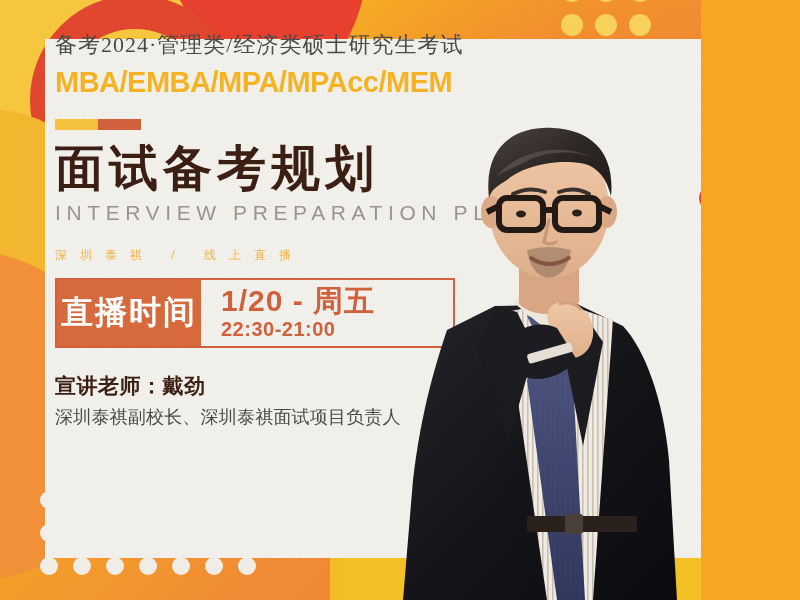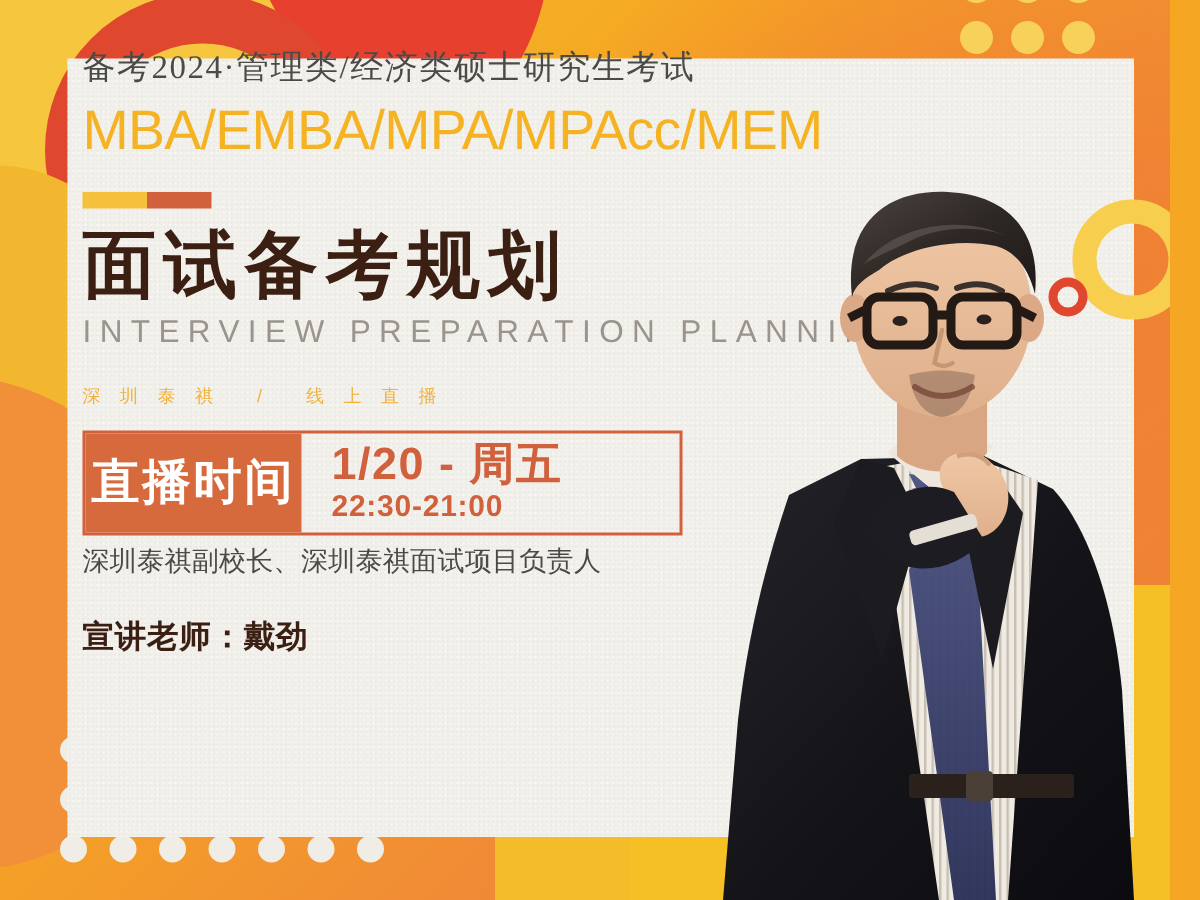--- a/index.html
+++ b/index.html
@@ -4,21 +4,21 @@
 <style>
   * { margin:0; padding:0; box-sizing:border-box; }
   html,body { width:800px; height:600px; overflow:hidden; }
   body {
     font-family:"Liberation Sans","DejaVu Sans",sans-serif;
     background:#F5A623;
   }
 
   #poster {
     position:relative;
-    width:780px; height:600px;
+    width:701px; height:600px;
     overflow:hidden;
     background:
       radial-gradient(ellipse 520px 420px at 86% 28%, #F07E33 0%, rgba(240,126,51,0) 62%),
       linear-gradient(135deg, #F6C12C 0%, #F5A623 36%, #F08A36 66%, #EE7E33 100%);
   }
 
   
   .bg-shape { position:absolute; }
 
   
@@ -101,21 +101,21 @@
   
   #content { position:absolute; left:55px; top:30px; width:560px; z-index:6; }
 
   #kicker {
     font-size:22px; color:#4A4A48; letter-spacing:1px;
     font-family:"Liberation Serif","DejaVu Serif",serif;
     white-space:nowrap;
   }
   #degrees {
     margin-top:6px;
-    font-size:37px; font-weight:normal; color:#F5B323;
+    font-size:29px; font-weight:bold; color:#F5B323;
     letter-spacing:-0.5px; white-space:nowrap;
   }
 
   #accent-bar { margin-top:20px; width:86px; height:11px; display:flex; }
   #accent-bar .seg-a { flex:1; background:#F5C13C; }
   #accent-bar .seg-b { flex:1; background:#D1603C; }
 
   #headline {
     margin-top:12px;
     font-size:49px; font-weight:bold; color:#3B1F13;
@@ -319,17 +319,17 @@
     <div id="channel">深圳泰祺 / 线上直播</div>
 
     <div id="time-box">
       <div id="time-label">直播时间</div>
       <div id="time-values">
         <div id="time-date">1/20 - 周五</div>
         <div id="time-hours">22:30-21:00</div>
       </div>
     </div>
 
+    <div id="speaker-name">宣讲老师：戴劲</div>
     <div id="speaker-title">深圳泰祺副校长、深圳泰祺面试项目负责人</div>
-    <div id="speaker-name">宣讲老师：戴劲</div>
   </div>
 
 </div>
 
 </body></html>

